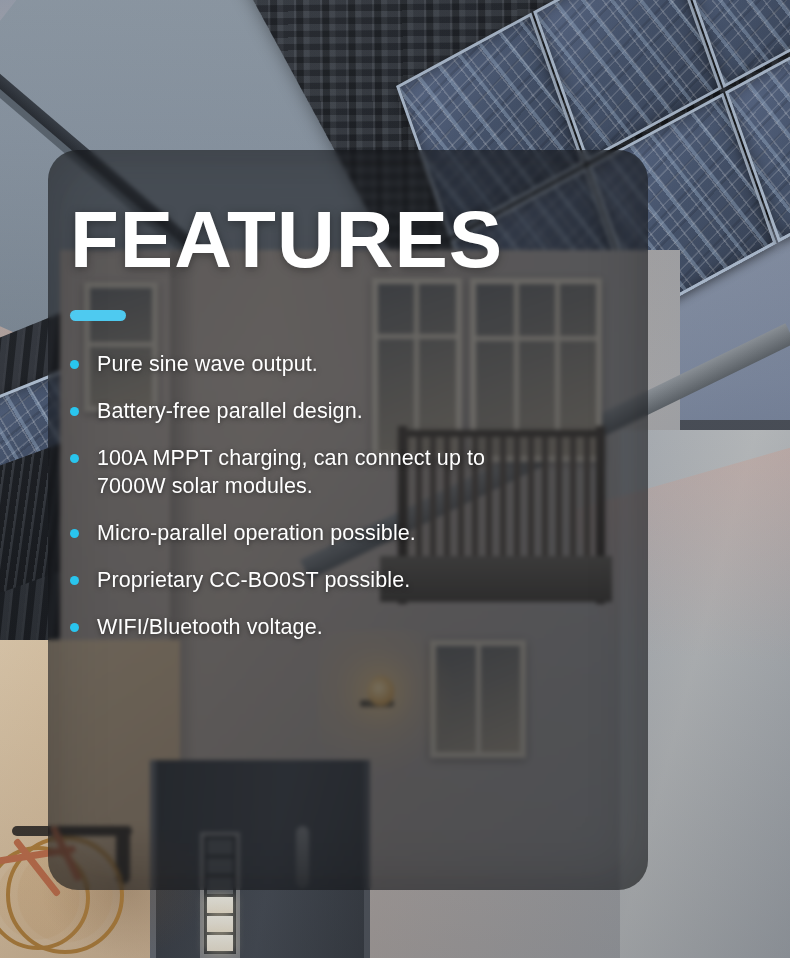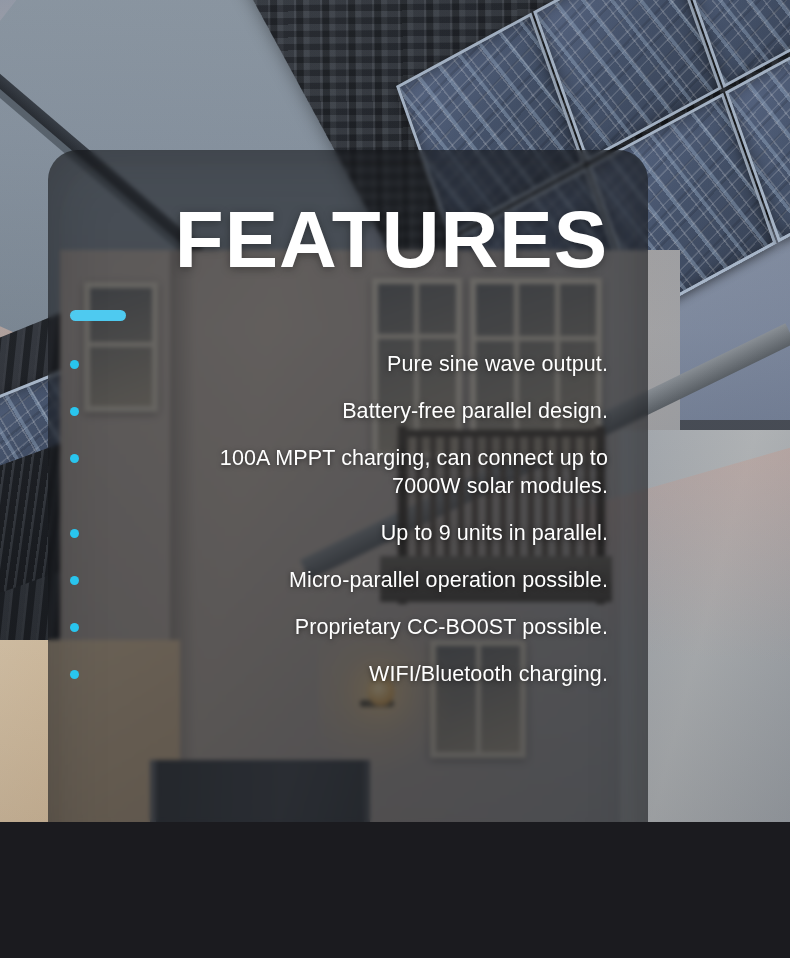--- a/index.html
+++ b/index.html
@@ -3,25 +3,24 @@
 <meta charset="utf-8">
 <style>
   html, body {
     margin: 0;
     padding: 0;
     background: #1b1b1f;
   }
   #stage {
     position: relative;
     width: 790px;
-    height: 822px;
+    height: 958px;
     overflow: hidden;
     font-family: "Liberation Sans", sans-serif;
     background: #4a4f58;
-    text-align: right;
   }
 
   
   .photo { position: absolute; inset: 0; overflow: hidden; }
 
   
   .sky {
     position: absolute; left: 0; top: 0; width: 790px; height: 420px;
     background:
       linear-gradient(165deg,
@@ -423,21 +422,20 @@
 
   <div class="card">
     <div class="card-inner">
       <h1 class="title">FEATURES</h1>
       <div class="accent-bar"></div>
       <ul class="bullets">
         <li class="bullet-item">Pure sine wave output.</li>
         <li class="bullet-item">Battery-free parallel design.</li>
         <li class="bullet-item">100A MPPT charging, can connect up to
 7000W solar modules.</li>
-        <li class="bullet-item">Up to 9 units in parallel.</li>
         <li class="bullet-item">Micro-parallel operation possible.</li>
         <li class="bullet-item">Proprietary CC-BO0ST possible.</li>
-        <li class="bullet-item">WIFI/Bluetooth charging.</li>
+        <li class="bullet-item">WIFI/Bluetooth voltage.</li>
       </ul>
     </div>
   </div>
 
 </div>
 
 </body></html>

